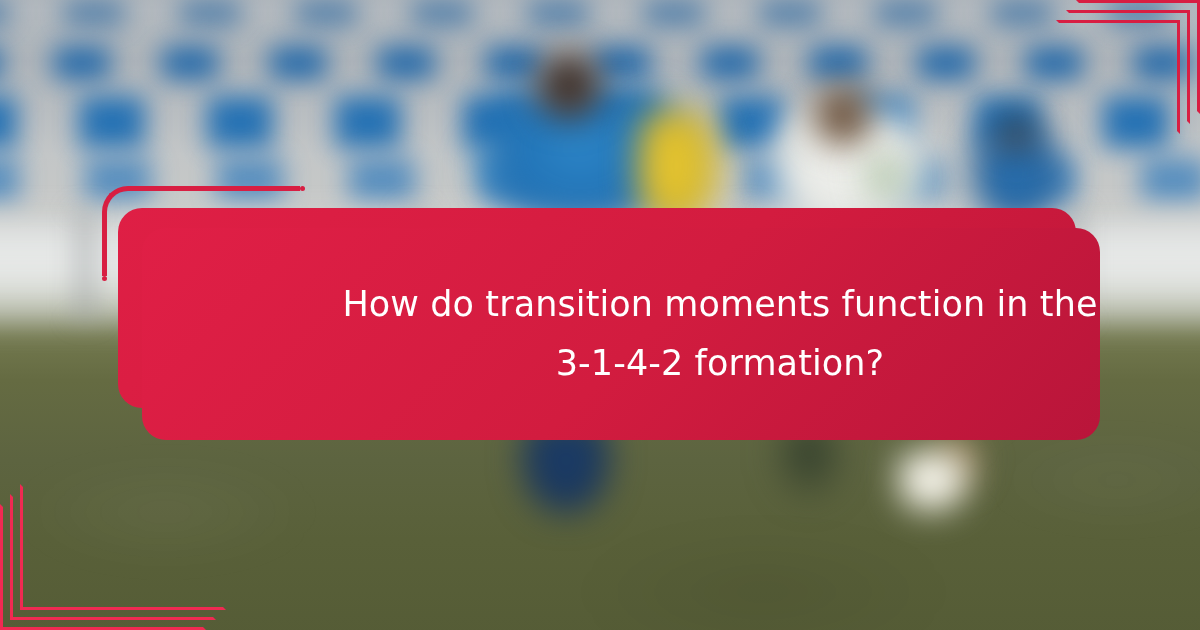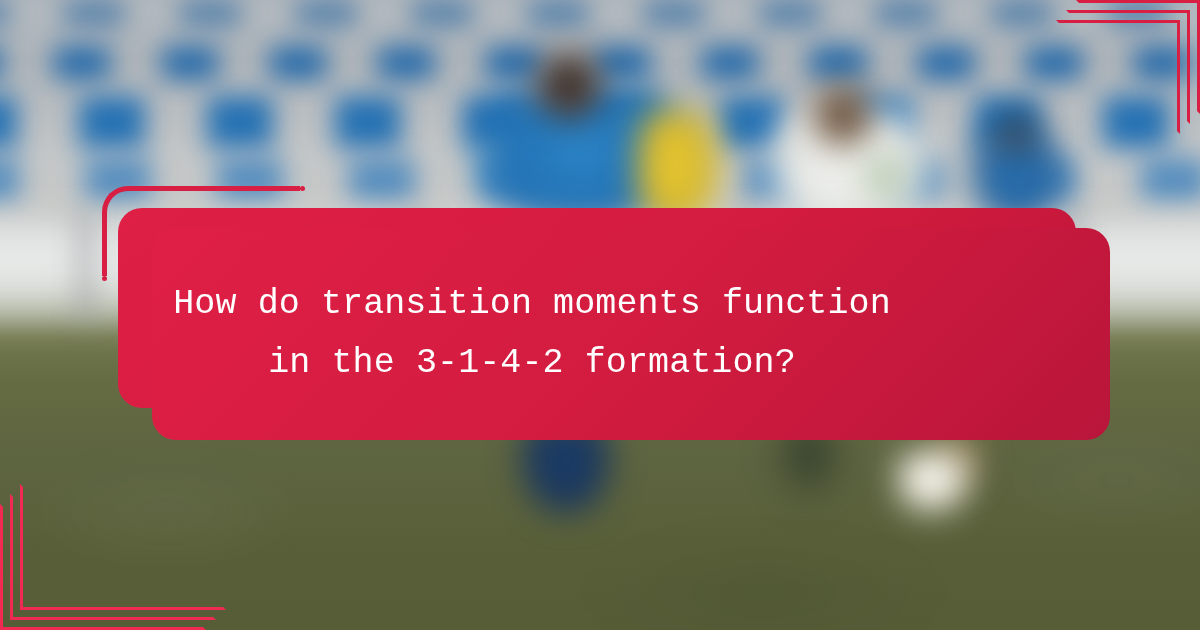--- a/index.html
+++ b/index.html
@@ -247,30 +247,29 @@
     position: absolute;
     left: 118px;
     top: 208px;
     width: 958px;
     height: 200px;
     border-radius: 24px;
     background: linear-gradient(140deg, #DF1F45 0%, #D31C3F 55%, #BE1639 100%);
   }
   .card-front {
     position: absolute;
-    left: 152px;
+    left: 142px;
     top: 228px;
     width: 958px;
     height: 212px;
     border-radius: 24px;
     background: linear-gradient(135deg, #E01F46 0%, #D21C3F 52%, #B9153A 100%);
     display: flex;
     align-items: center;
-    justify-content: flex-start;
-    font-family: Liberation Mono, monospace;
+    justify-content: flex-end;
   }
   .card-title {
     width: 760px;
     margin: 0;
     color: #ffffff;
     font-size: 35px;
     font-weight: 400;
     line-height: 59px;
     text-align: center;
     letter-spacing: 0.1px;

